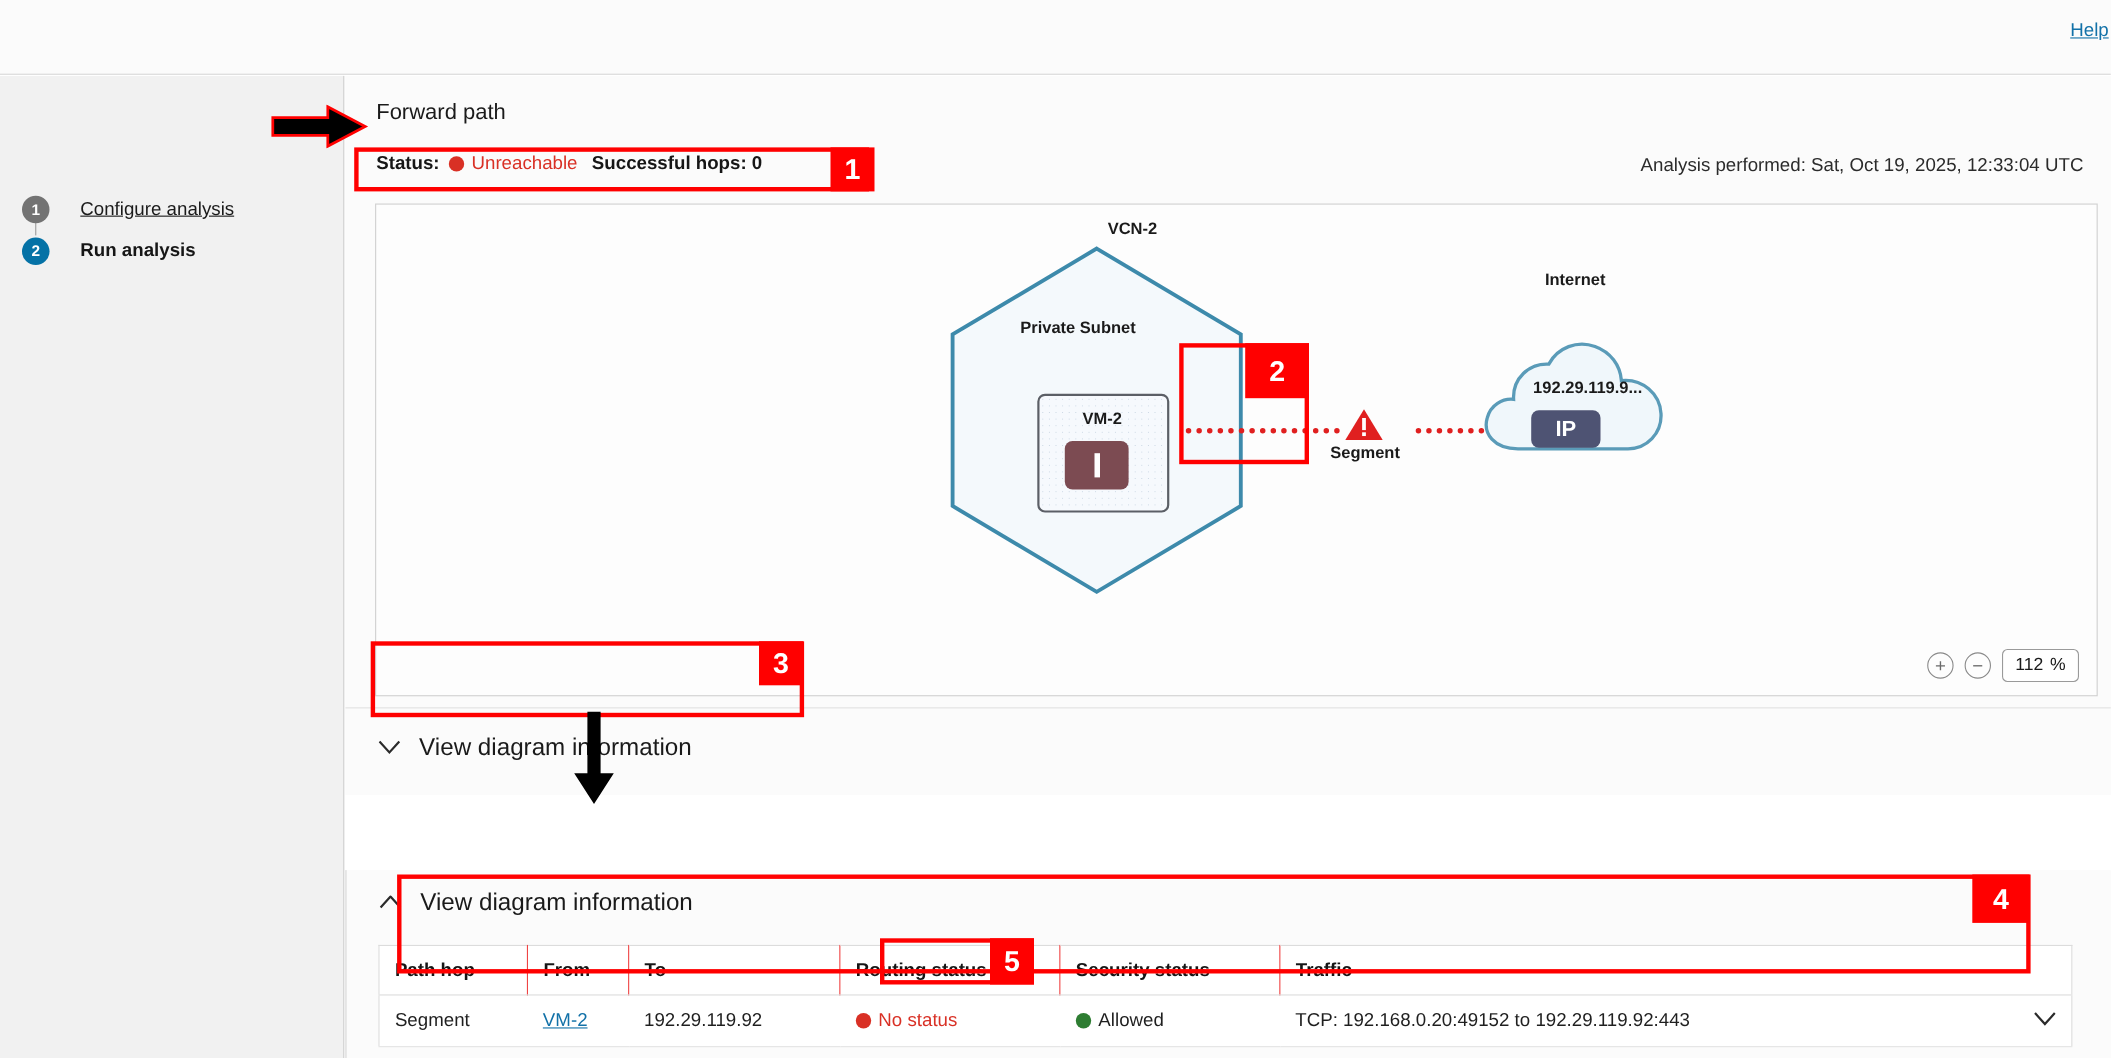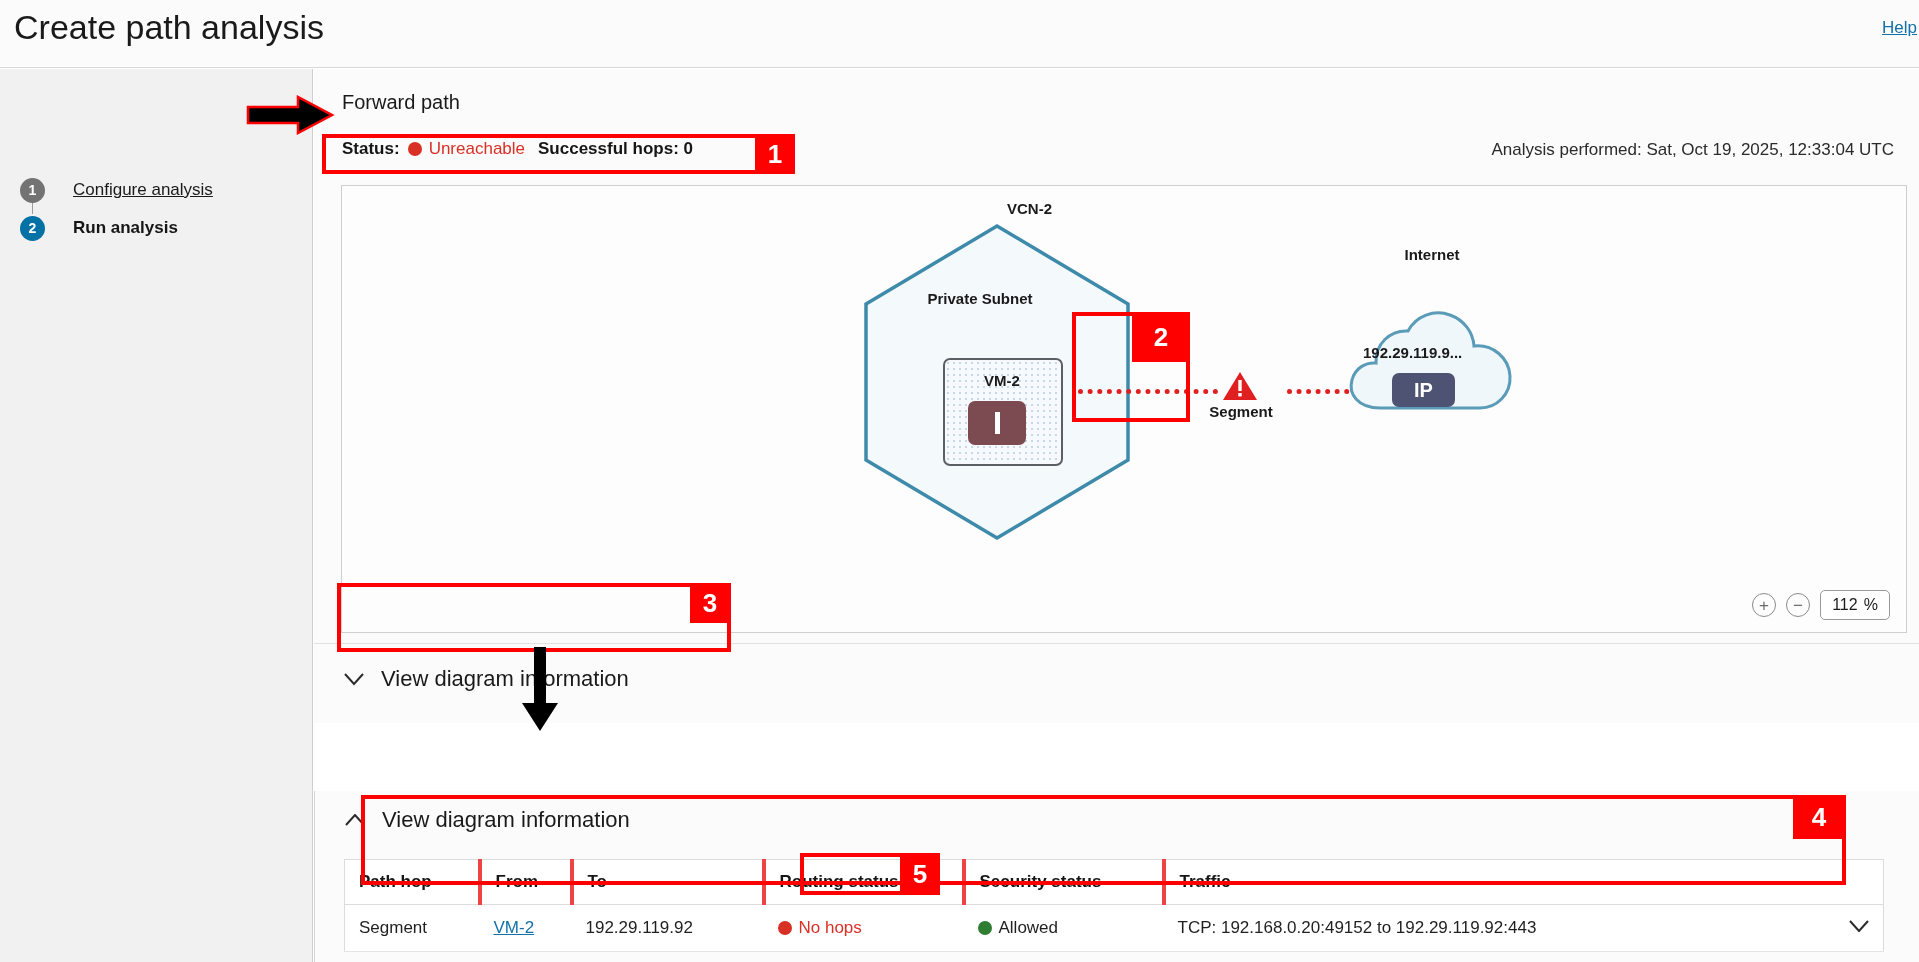--- a/index.html
+++ b/index.html
@@ -188,21 +188,21 @@
   #acc-expanded .acc-row { top:16px; }
 
   
   #hop-table {
     position:absolute; left:29px; top:68px; width:1540px;
     border-collapse:collapse; background:#ffffff;
     border:1px solid #dcdcdc;
   }
   #hop-table th {
     text-align:left; font-size:17px; font-weight:700; color:#161616;
-    padding:12px 14px; border-right:4px solid #ef4444;
+    padding:12px 14px; border-right:1px solid #ef4444;
     border-bottom:1px solid #dcdcdc; background:#ffffff;
     white-space:nowrap;
   }
   #hop-table td {
     font-size:17px; color:#1f1f1f;
     padding:13px 14px; border-bottom:1px solid #e4e4e4;
     white-space:nowrap; vertical-align:middle;
   }
   #hop-table th:last-child, #hop-table td:last-child { border-right:none; }
   .cell-flex { display:flex; align-items:center; }
@@ -238,21 +238,20 @@
   #anno4-box { left:361px; top:795px; width:1485px; height:90px; }
   #anno4-badge { left:1793px; top:795px; width:52px; height:44px; }
 
   #anno5-box { left:800px; top:853px; width:140px; height:42px; }
   #anno5-badge { left:900px; top:853px; width:40px; height:42px; }
 </style>
 </head>
 <body>
 
 <div id="topbar">
-  <div id="page-title">Create path analysis</div>
   <div id="help-link">Help</div>
 </div>
 
 <div id="sidebar">
   <div id="wiz-connector"></div>
 
   <div class="wiz-step" id="step-1">
     <div class="num">1</div>
     <div class="lbl">Configure analysis</div>
   </div>
@@ -305,21 +304,21 @@
           <rect x="16.3" y="10" width="3.4" height="11" fill="#ffffff"></rect>
           <rect x="16.3" y="23" width="3.4" height="3.4" fill="#ffffff"></rect>
         </svg>
         <div id="seg-label">Segment</div>
 
         <div class="dgm-label" style="left:1035px; top:60px; width:110px; text-align:center;">Internet</div>
         <svg id="cloud" viewBox="0 0 180 130">
           <path d="M38,122 C16,122 6,108 10,94 C13,82 24,76 34,77 C33,58 48,44 66,45 C74,30 92,23 108,29
                    C122,34 131,46 132,60 C151,58 167,72 168,90 C169,108 155,122 138,122 Z" fill="#f0f7fb" stroke="#5a9bb8" stroke-width="3"></path>
         </svg>
-        <div class="dgm-label" style="left:1021px; top:158px; width:130px; text-align:left; font-size:15px;">192.29.119.9...</div>
+        <div class="dgm-label" style="left:1021px; top:158px; width:130px; text-align:right; font-size:15px;">192.29.119.9...</div>
         <div id="ip-pill">IP</div>
 
         <div id="zoom-controls">
           <div class="zoom-btn">+</div>
           <div class="zoom-btn">−</div>
           <div id="zoom-field">
             <span>112</span>
             <span>%</span>
           </div>
         </div>
@@ -365,21 +364,21 @@
       <tbody>
         <tr>
           <td>Segment</td>
           <td>
             <span class="link-cell">VM-2</span>
           </td>
           <td>192.29.119.92</td>
           <td>
             <span class="cell-flex">
               <span class="dot dot-red" style="margin-left:0;"></span>
-              <span class="routing-red">No hops</span>
+              <span class="routing-red">No status</span>
             </span>
           </td>
           <td>
             <span class="cell-flex">
               <span class="dot dot-green" style="margin-left:0;"></span>
               <span>Allowed</span>
             </span>
           </td>
           <td class="traffic-cell">
             <span>TCP: 192.168.0.20:49152 to 192.29.119.92:443</span>

